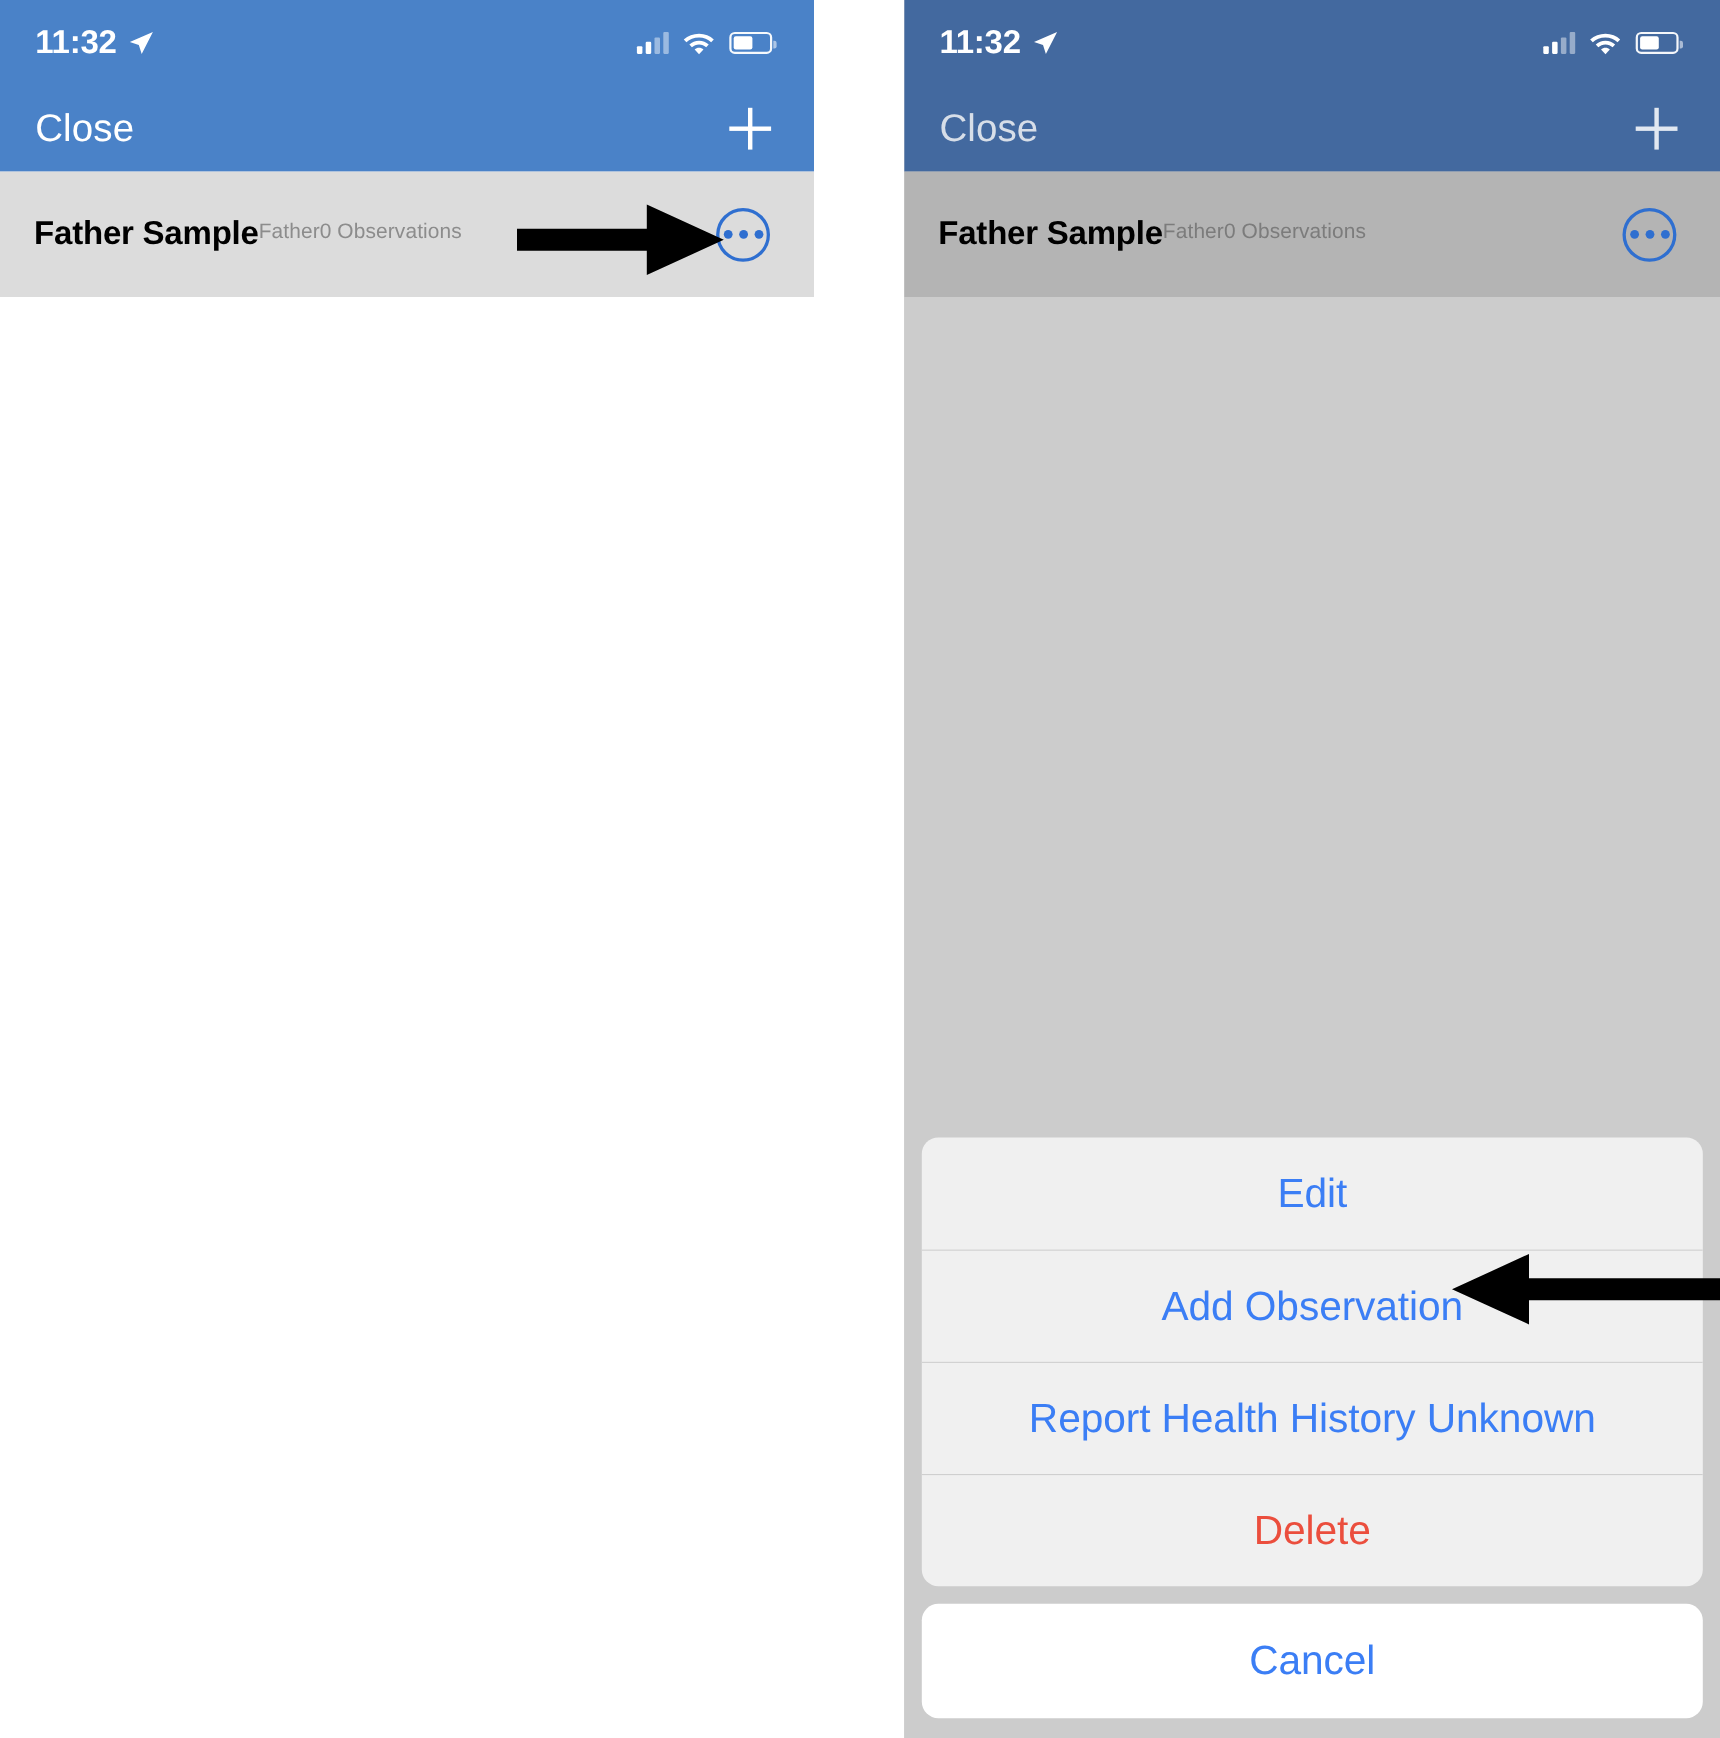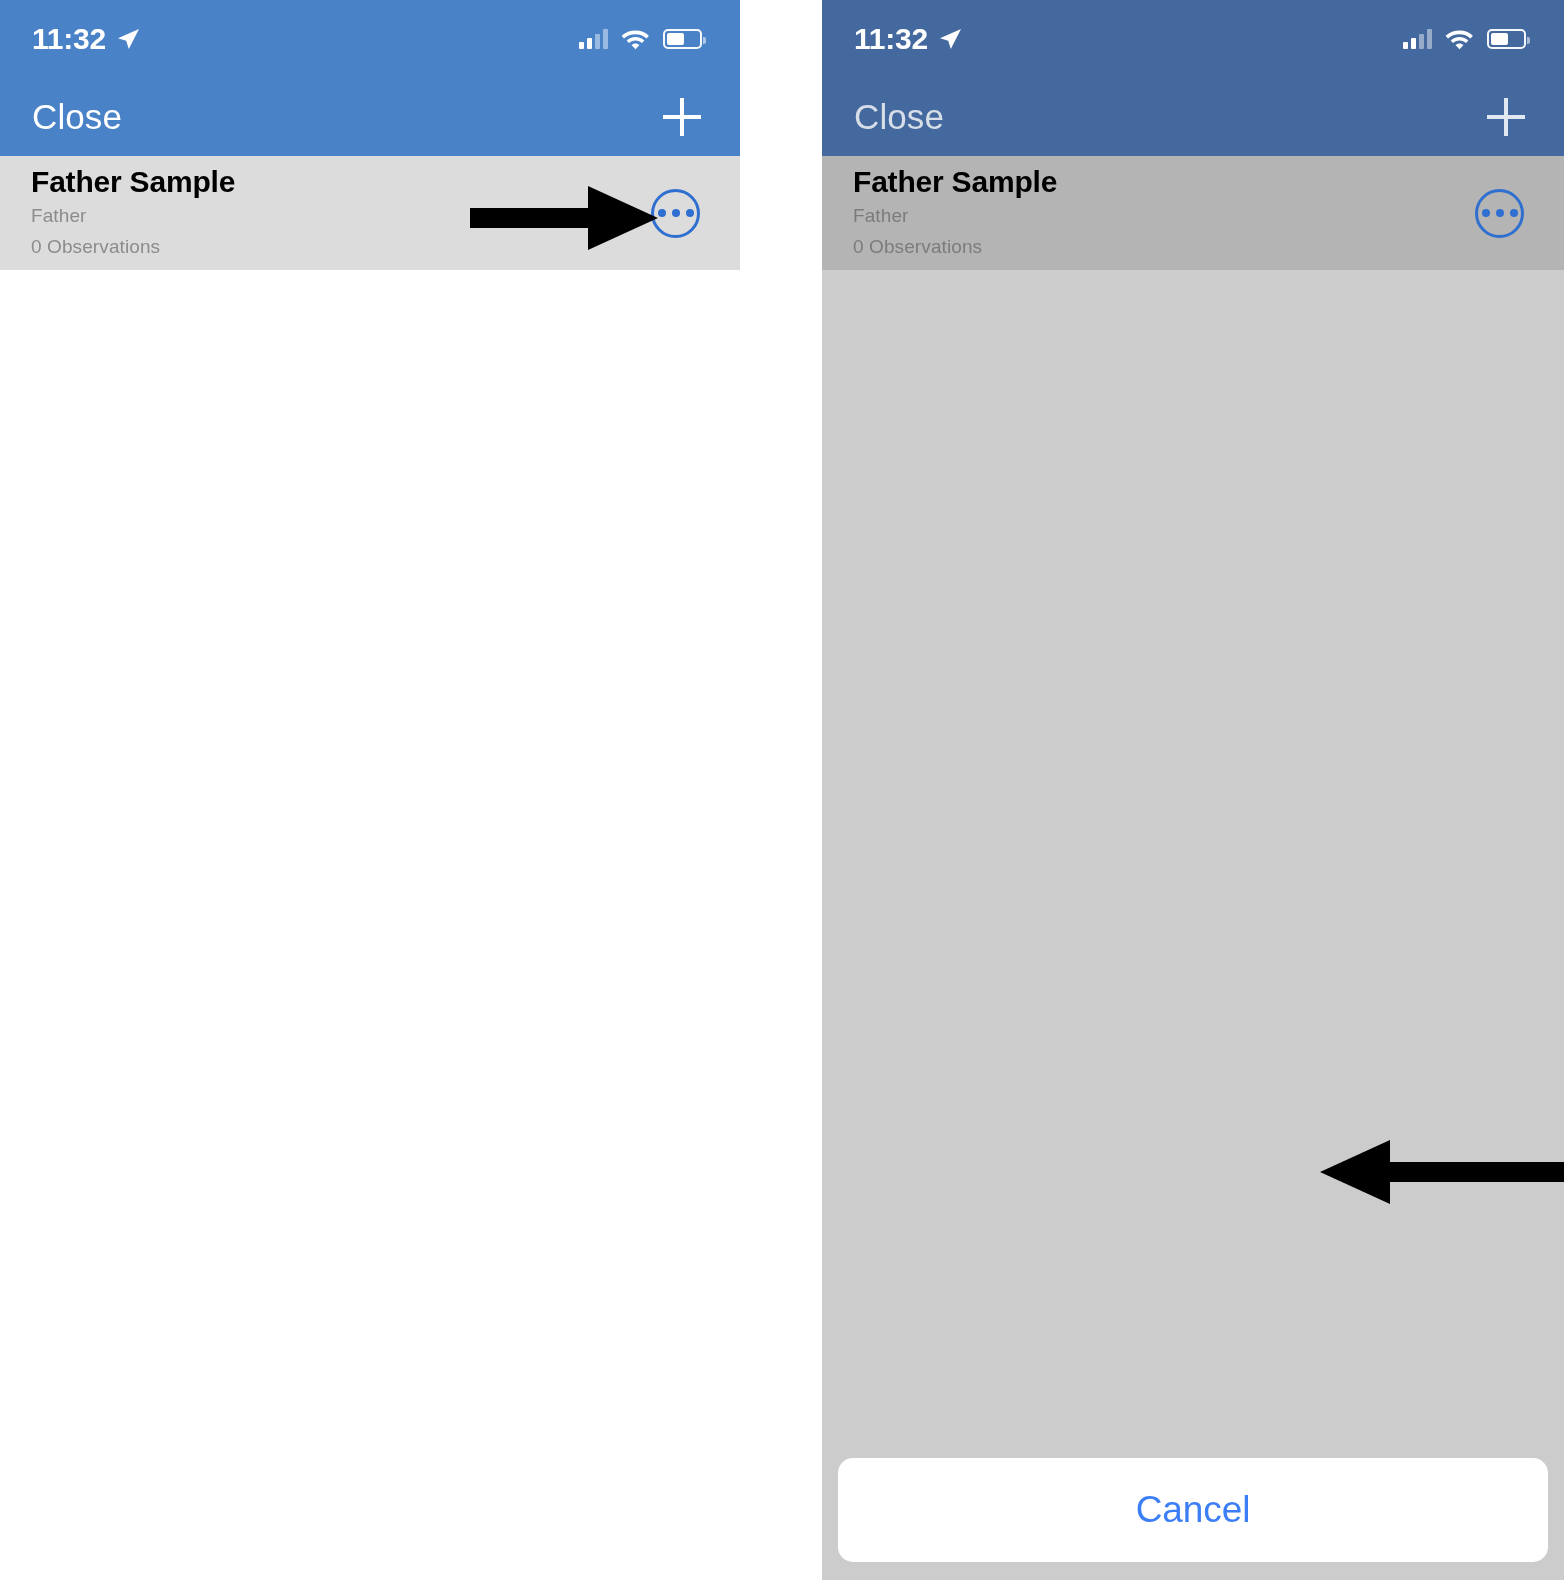--- a/index.html
+++ b/index.html
@@ -126,21 +126,21 @@
     position: relative;
     height: 114px;
     width: 100%;
     background: #dcdcdc;
     display: flex;
     align-items: center;
     justify-content: space-between;
     padding: 0 40px 0 31px;
   }
   .list-row.dim { background: #b4b4b4; }
-  .row-texts { display: flex; flex-direction: column; justify-content: center; }
+  .row-texts { display: flex; flex-direction: row; justify-content: center; }
   .row-title {
     color: #000000;
     font-size: 30px;
     font-weight: bold;
     line-height: 36px;
     letter-spacing: -0.2px;
   }
   .row-sub {
     color: #8c8c8c;
     font-size: 19px;
@@ -329,20 +329,26 @@
       <div class="more-btn">
         <span></span>
           <span></span>
           <span></span>
       </div>
     </div>
 
     <div class="panel-body dimmed"></div>
 
     <div class="action-sheet">
+      <div class="sheet-group">
+        <button class="sheet-item blue">Edit</button>
+        <button class="sheet-item blue">Add Observation</button>
+        <button class="sheet-item blue">Report Health History Unknown</button>
+        <button class="sheet-item red">Delete</button>
+      </div>
       <button class="sheet-cancel">Cancel</button>
     </div>
   </div>
 
   <svg class="arrow arrow-left-panel" width="190" height="72" viewBox="0 0 190 72">
     <path d="M0 26 H118 V4 L188 36 L118 68 V46 H0 Z" fill="#000000"></path>
   </svg>
 
   <svg class="arrow arrow-right-panel" width="246" height="72" viewBox="0 0 246 72">
     <path d="M246 26 H72 V4 L2 36 L72 68 V46 H246 Z" fill="#000000"></path>

